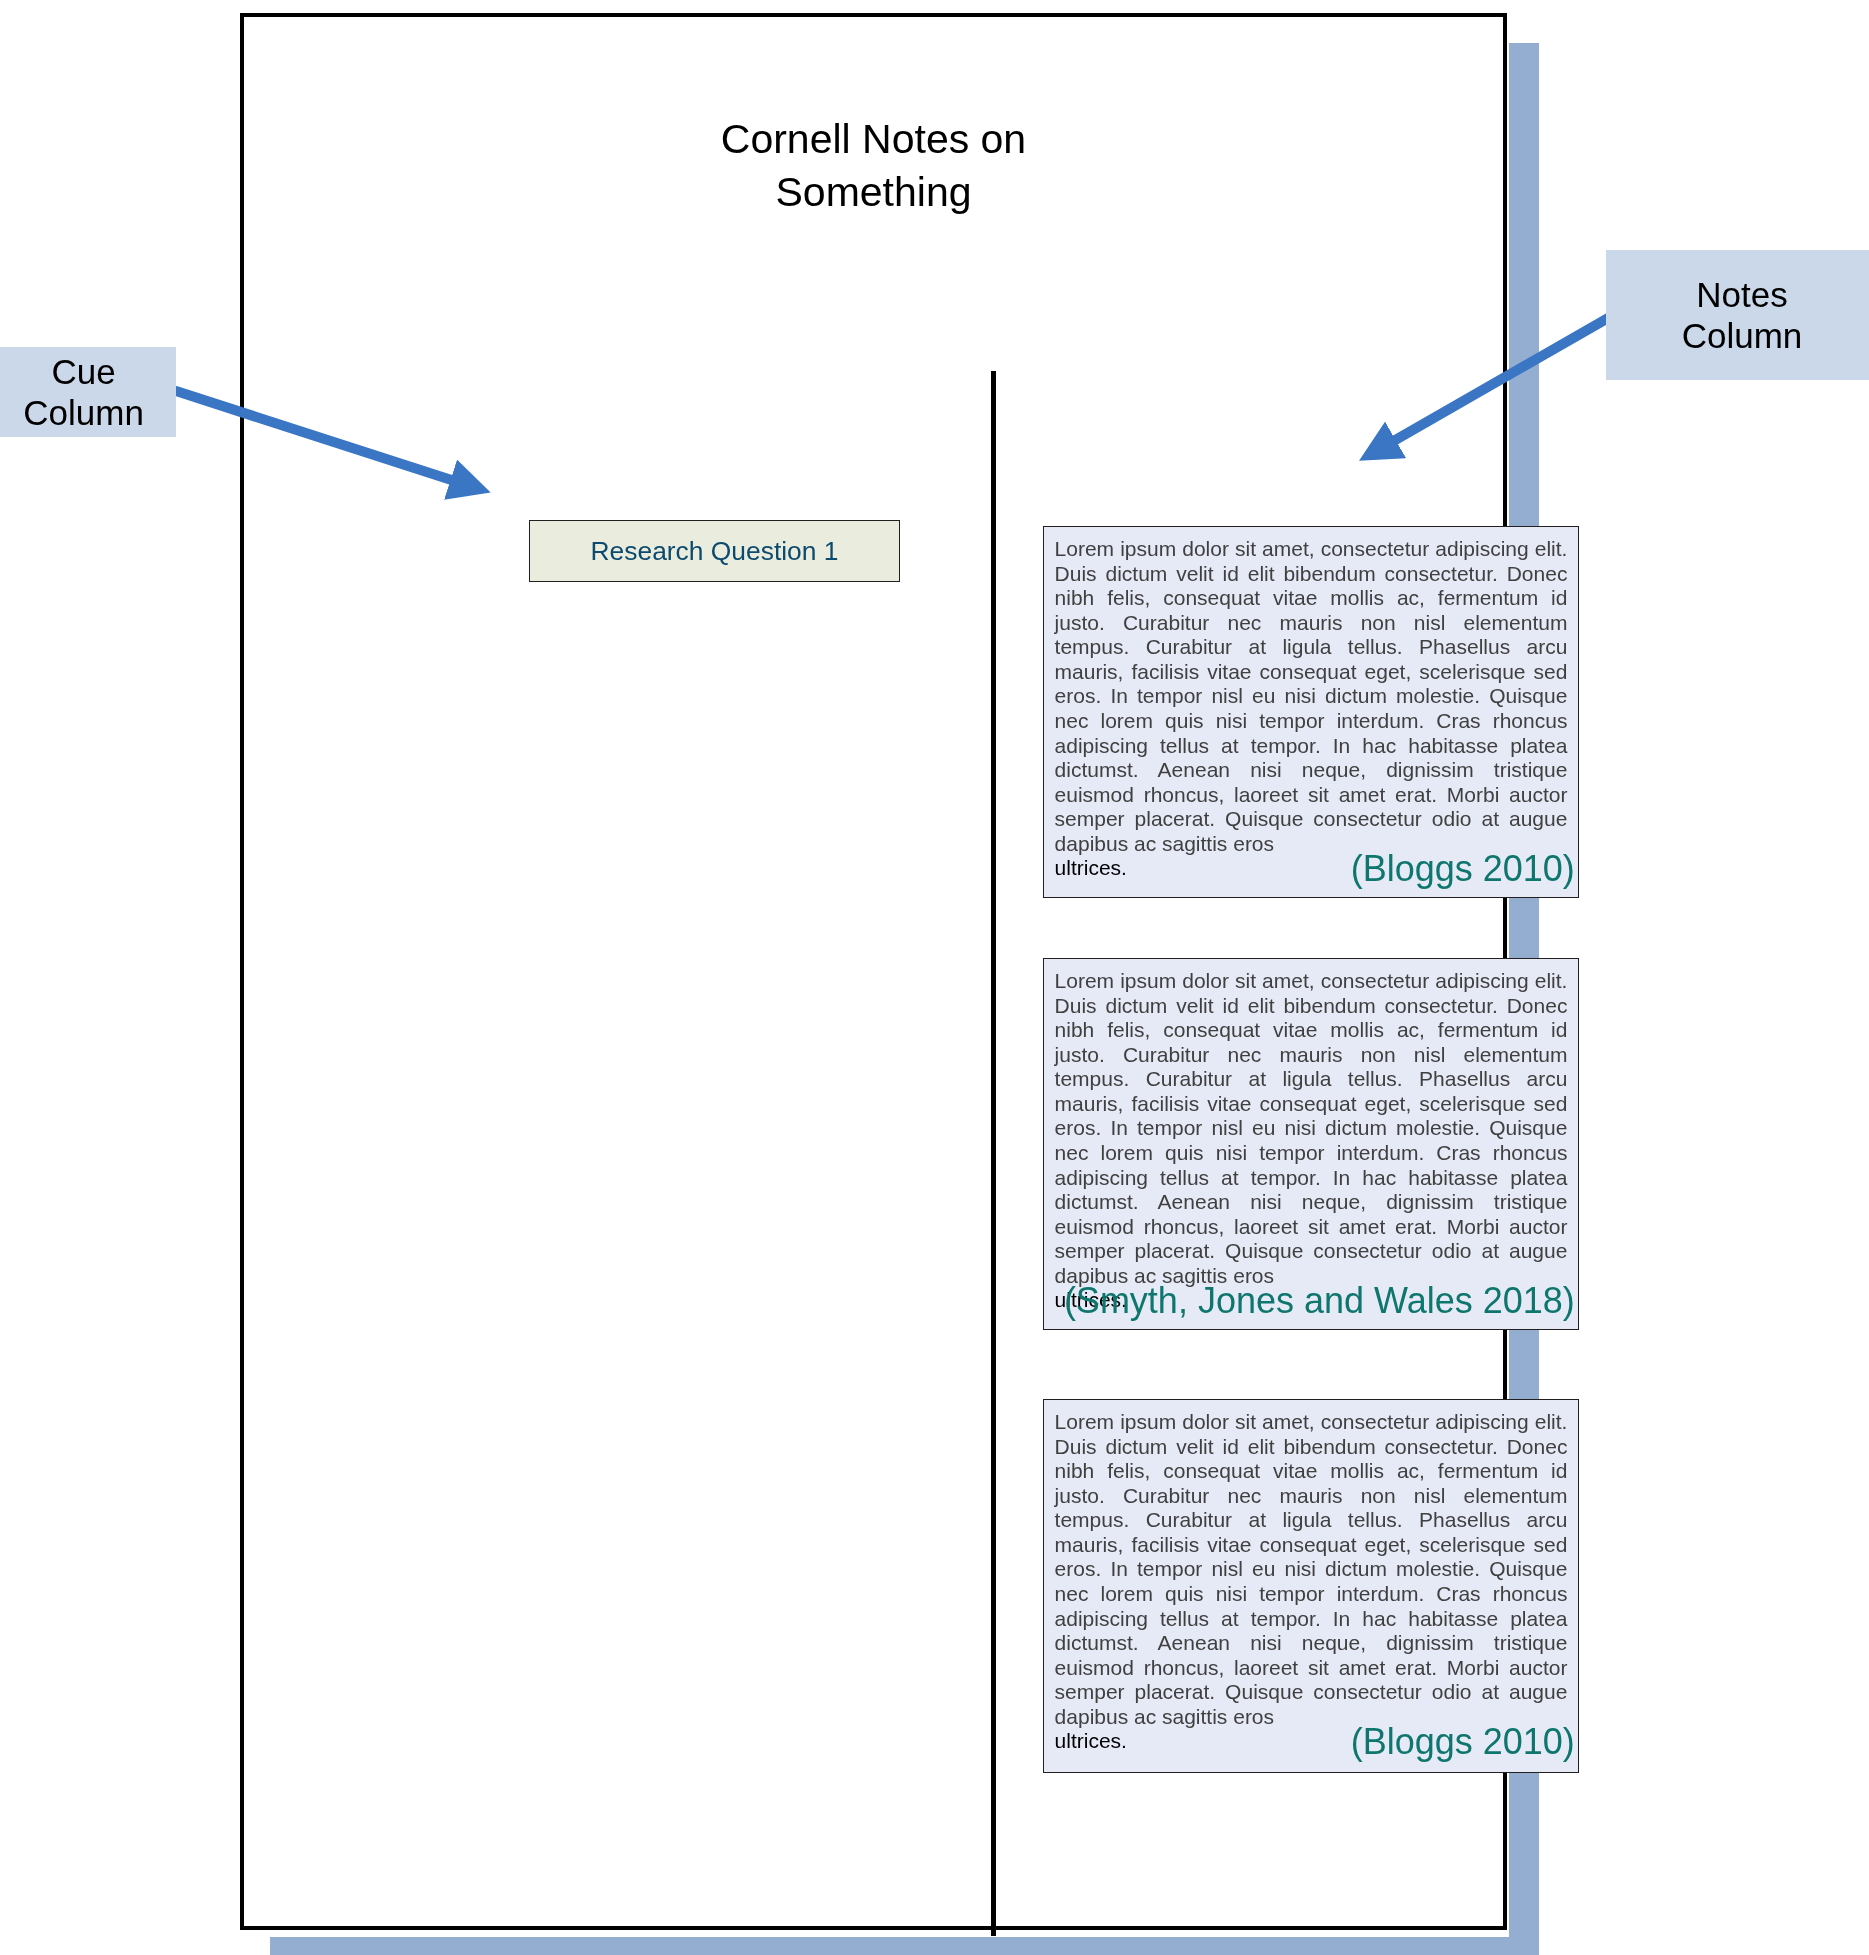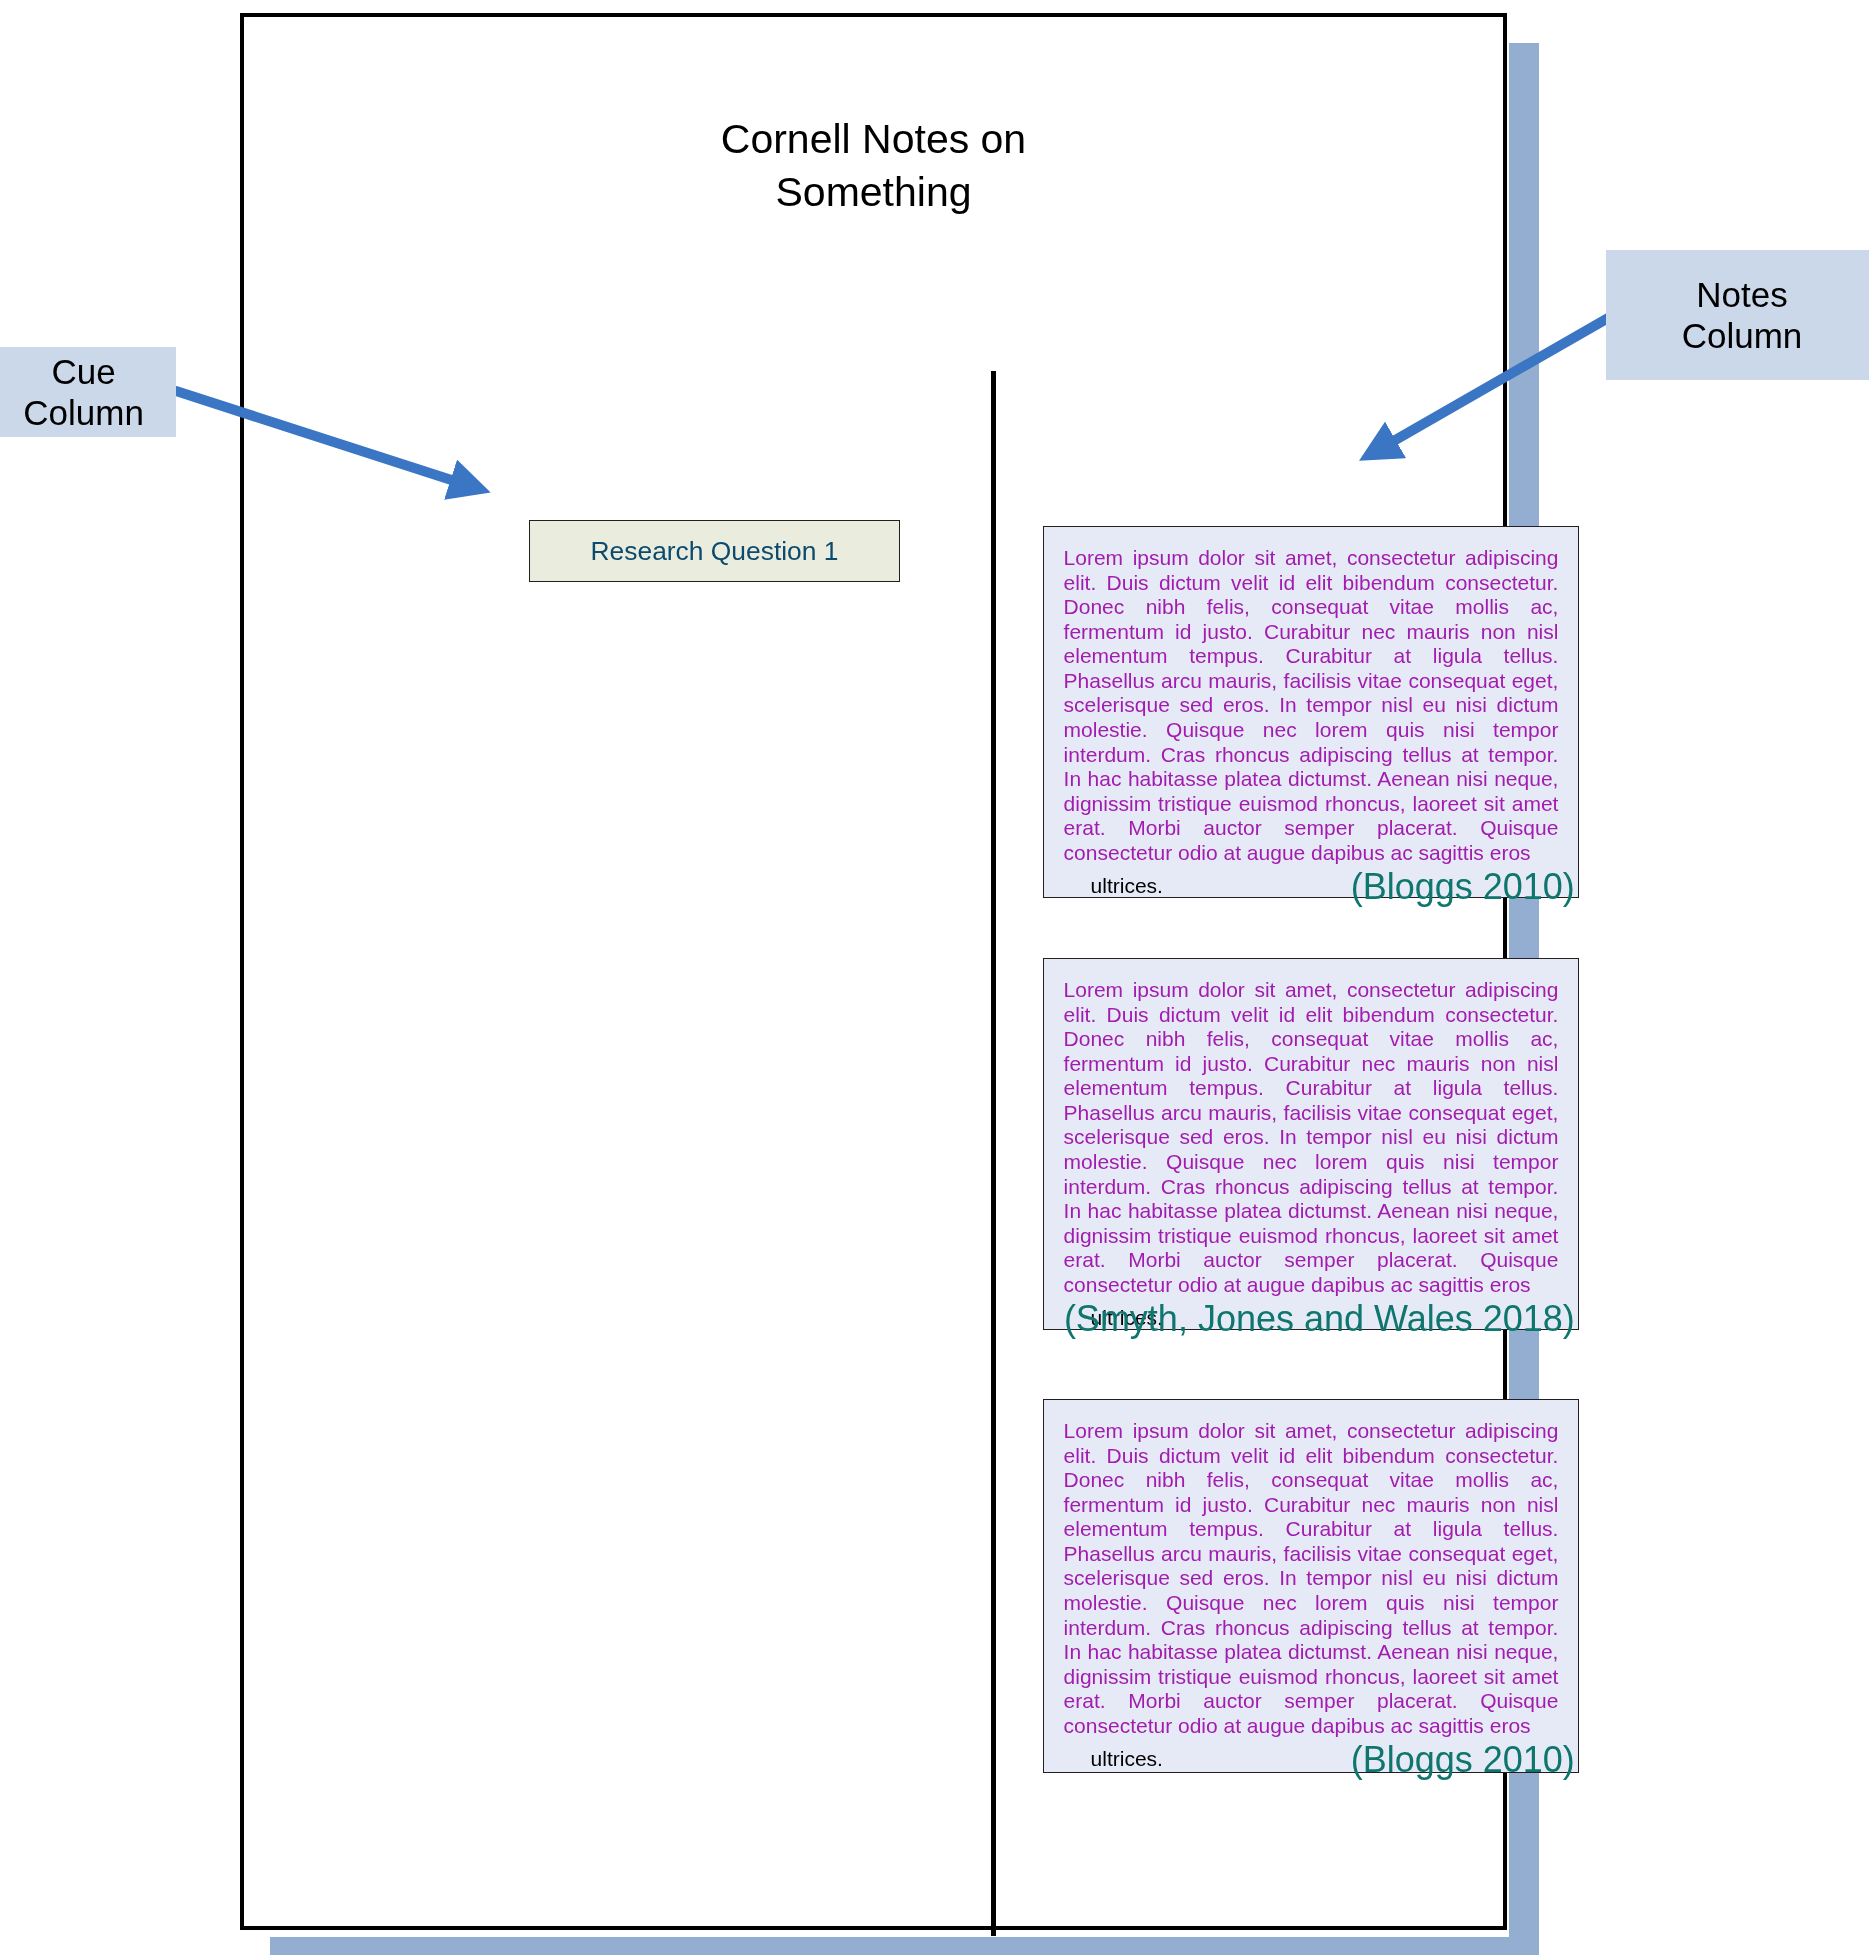--- a/index.html
+++ b/index.html
@@ -125,37 +125,36 @@
     box-sizing: border-box;
     padding: 10px 10.6px 7.4px 10.6px;
   }
   #note-card-1 { top: 155px; height: 372px; }
   #note-card-2 { top: 587px; height: 372px; }
   #note-card-3 { top: 1028px; height: 374px; }
 
   .note-body {
     font-size: 21px;
     line-height: 1.17;
-    color: #a21caf;
+    color: #404040;
     text-align: justify;
-    margin: 9px;
+    margin: 0;
   }
   .note-lastline {
     position: relative;
     margin: 0;
     font-size: 21px;
     line-height: 1.17;
     color: #000000;
     height: 30px;
   }
   .note-tail {
     position: absolute;
     left: 0;
     top: 0;
-    margin-left: 36px;
   }
   .note-citation {
     position: absolute;
     right: -7.4px;
     top: -8.4px;
     font-size: 36px;
     font-weight: normal;
     color: #0f766e;
     white-space: nowrap;
   }

